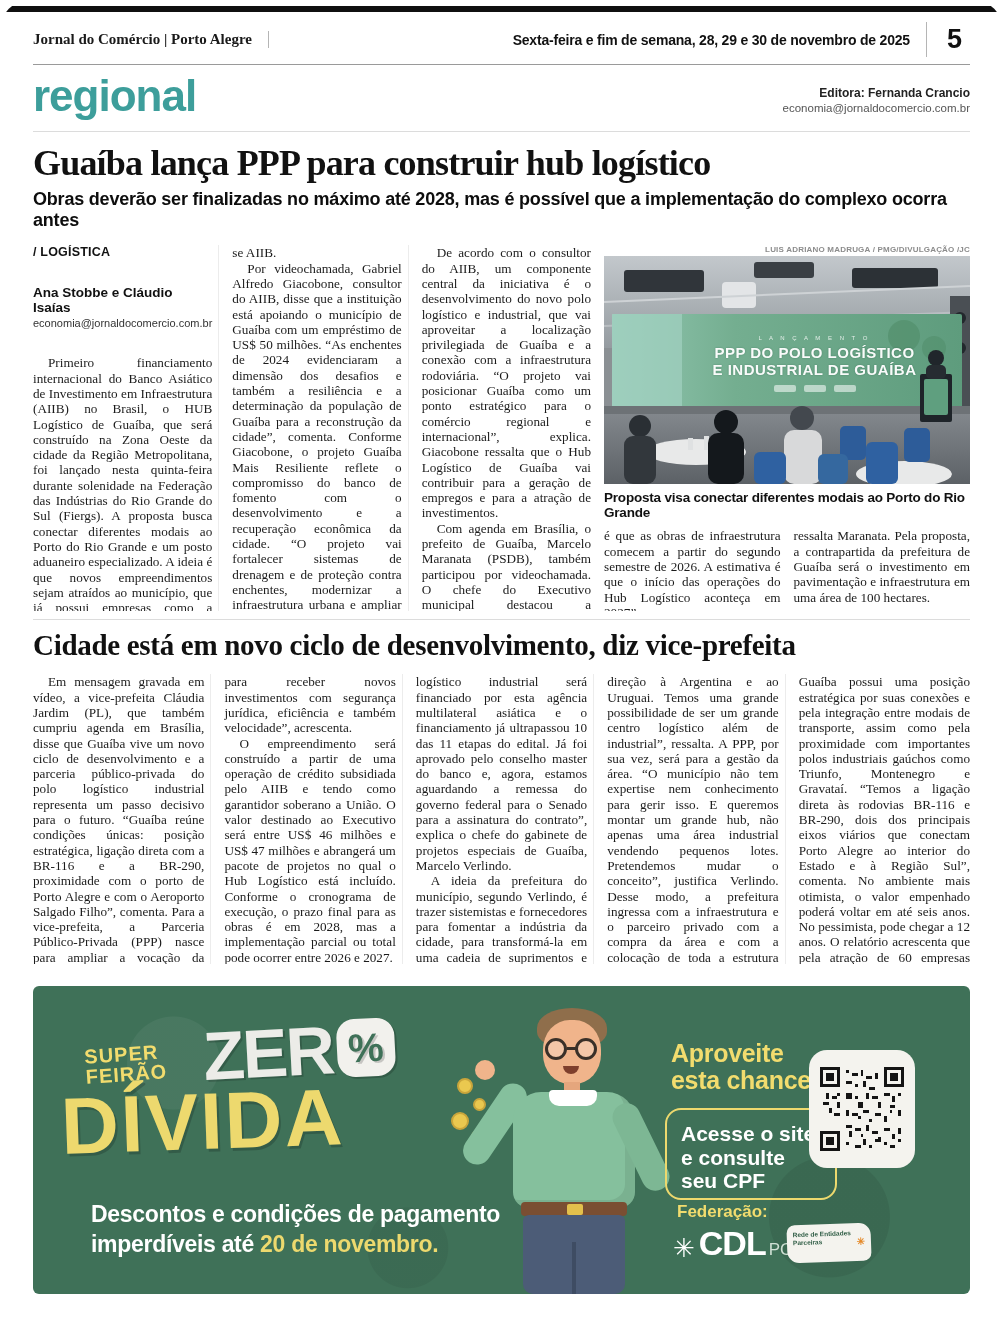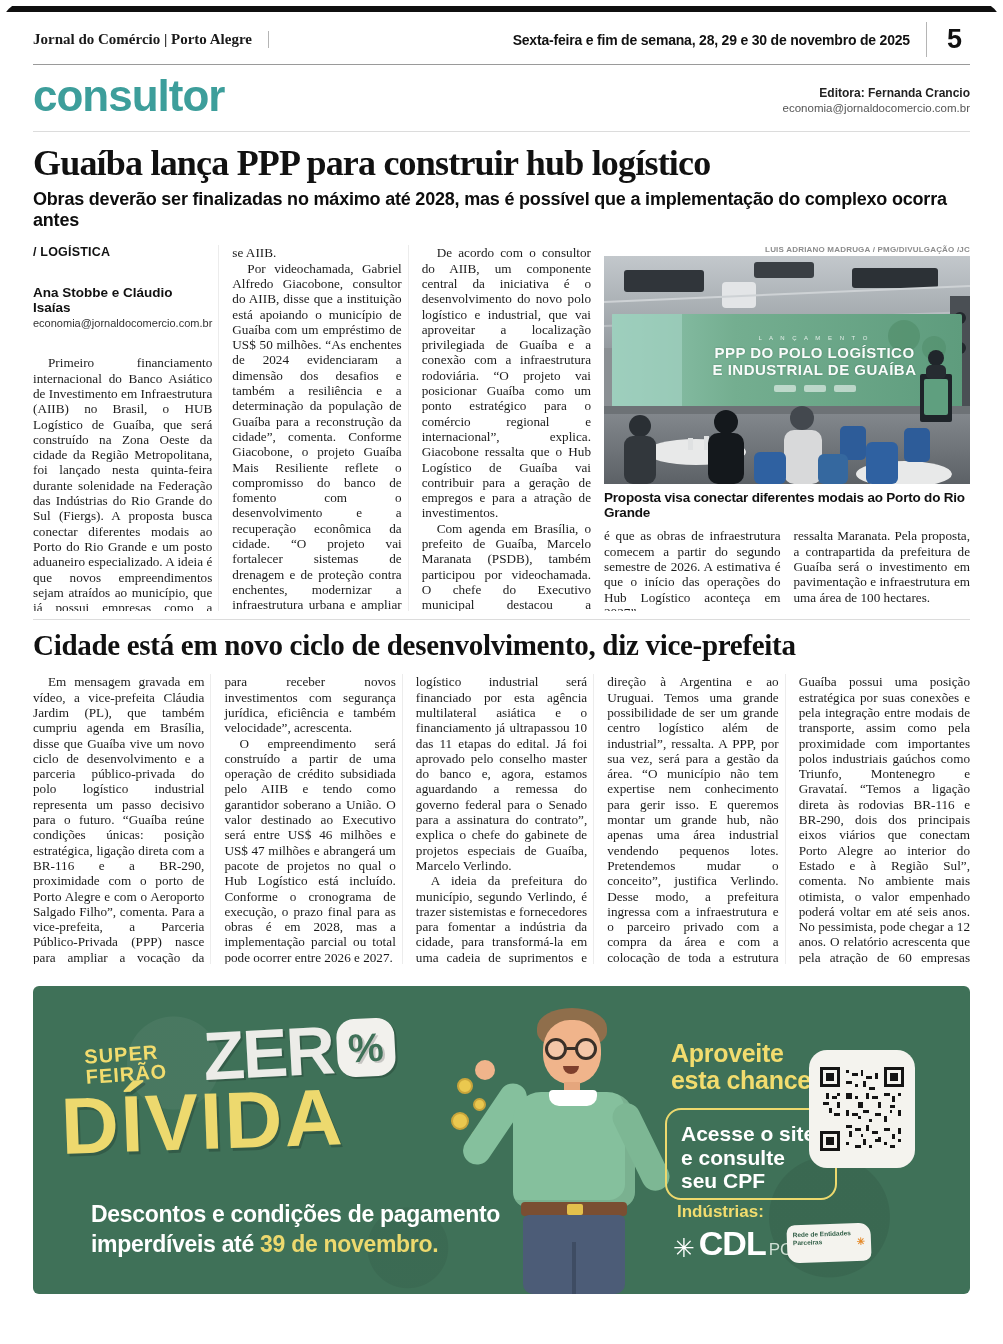--- a/index.html
+++ b/index.html
@@ -109,21 +109,21 @@
 
   <div class="topbar"></div>
 
   <div class="masthead">
     <span class="mast-title">Jornal do Comércio | Porto Alegre</span>
     <span class="mast-date">Sexta-feira e fim de semana, 28, 29 e 30 de novembro de 2025</span>
     <span class="page-num">5</span>
   </div>
 
   <div class="section-row">
-    <div class="section-title">consultor</div>
+    <div class="section-title">regional</div>
     <div class="editor-block">
       <div class="editor-name">Editora: Fernanda Crancio</div>
       <div class="editor-email">economia@jornaldocomercio.com.br</div>
     </div>
   </div>
 
   <h1 class="h1">Guaíba lança PPP para construir hub logístico</h1>
   <div class="deck">Obras deverão ser finalizadas no máximo até 2028, mas é possível que a implementação do complexo ocorra antes</div>
 
   <div class="row1">
@@ -250,21 +250,21 @@
       <div>SUPER</div>
       <div>FEIRÃO</div>
     </div>
     <div class="ad-zero">
       <span>ZER</span>
       <span class="pct-badge">%</span>
     </div>
     <div class="ad-divida">DÍVIDA</div>
     <div class="ad-tag">
       <div>Descontos e condições de pagamento</div>
-      <div><span>imperdíveis até </span><span class="hl">39 de novembro.</span></div>
+      <div><span>imperdíveis até </span><span class="hl">20 de novembro.</span></div>
     </div>
 
     <span class="coin" style="left:424px; top:92px; width:16px; height:16px;"></span>
     <span class="coin" style="left:440px; top:112px; width:13px; height:13px;"></span>
     <span class="coin" style="left:418px; top:126px; width:18px; height:18px;"></span>
     <span class="coin" style="left:438px; top:144px; width:14px; height:14px;"></span>
 
     <div class="man">
       <div class="arm-l"></div>
         <div class="hand-l"></div>
@@ -357,21 +357,21 @@
             <rect x="15" y="25" width="1" height="2"></rect>
             <rect x="17" y="27" width="1" height="1"></rect>
             <rect x="19" y="25" width="2" height="1"></rect>
             <rect x="22" y="26" width="1" height="1"></rect>
             <rect x="24" y="27" width="2" height="1"></rect>
             <rect x="27" y="25" width="1" height="1"></rect>
         </g>
       </svg>
     </div>
 
-    <div class="ad-realizacao">Indústrias:</div>
+    <div class="ad-realizacao">Federação:</div>
     <div class="ad-cdl">
       <span class="cdl-star">✳</span>
       <span class="cdl-name">CDL</span>
       <span class="cdl-suffix">POA</span>
     </div>
     <div class="rede-badge">
       <span>Rede de Entidades Parceiras</span>
       <span class="star">✳</span>
     </div>
   </div>

